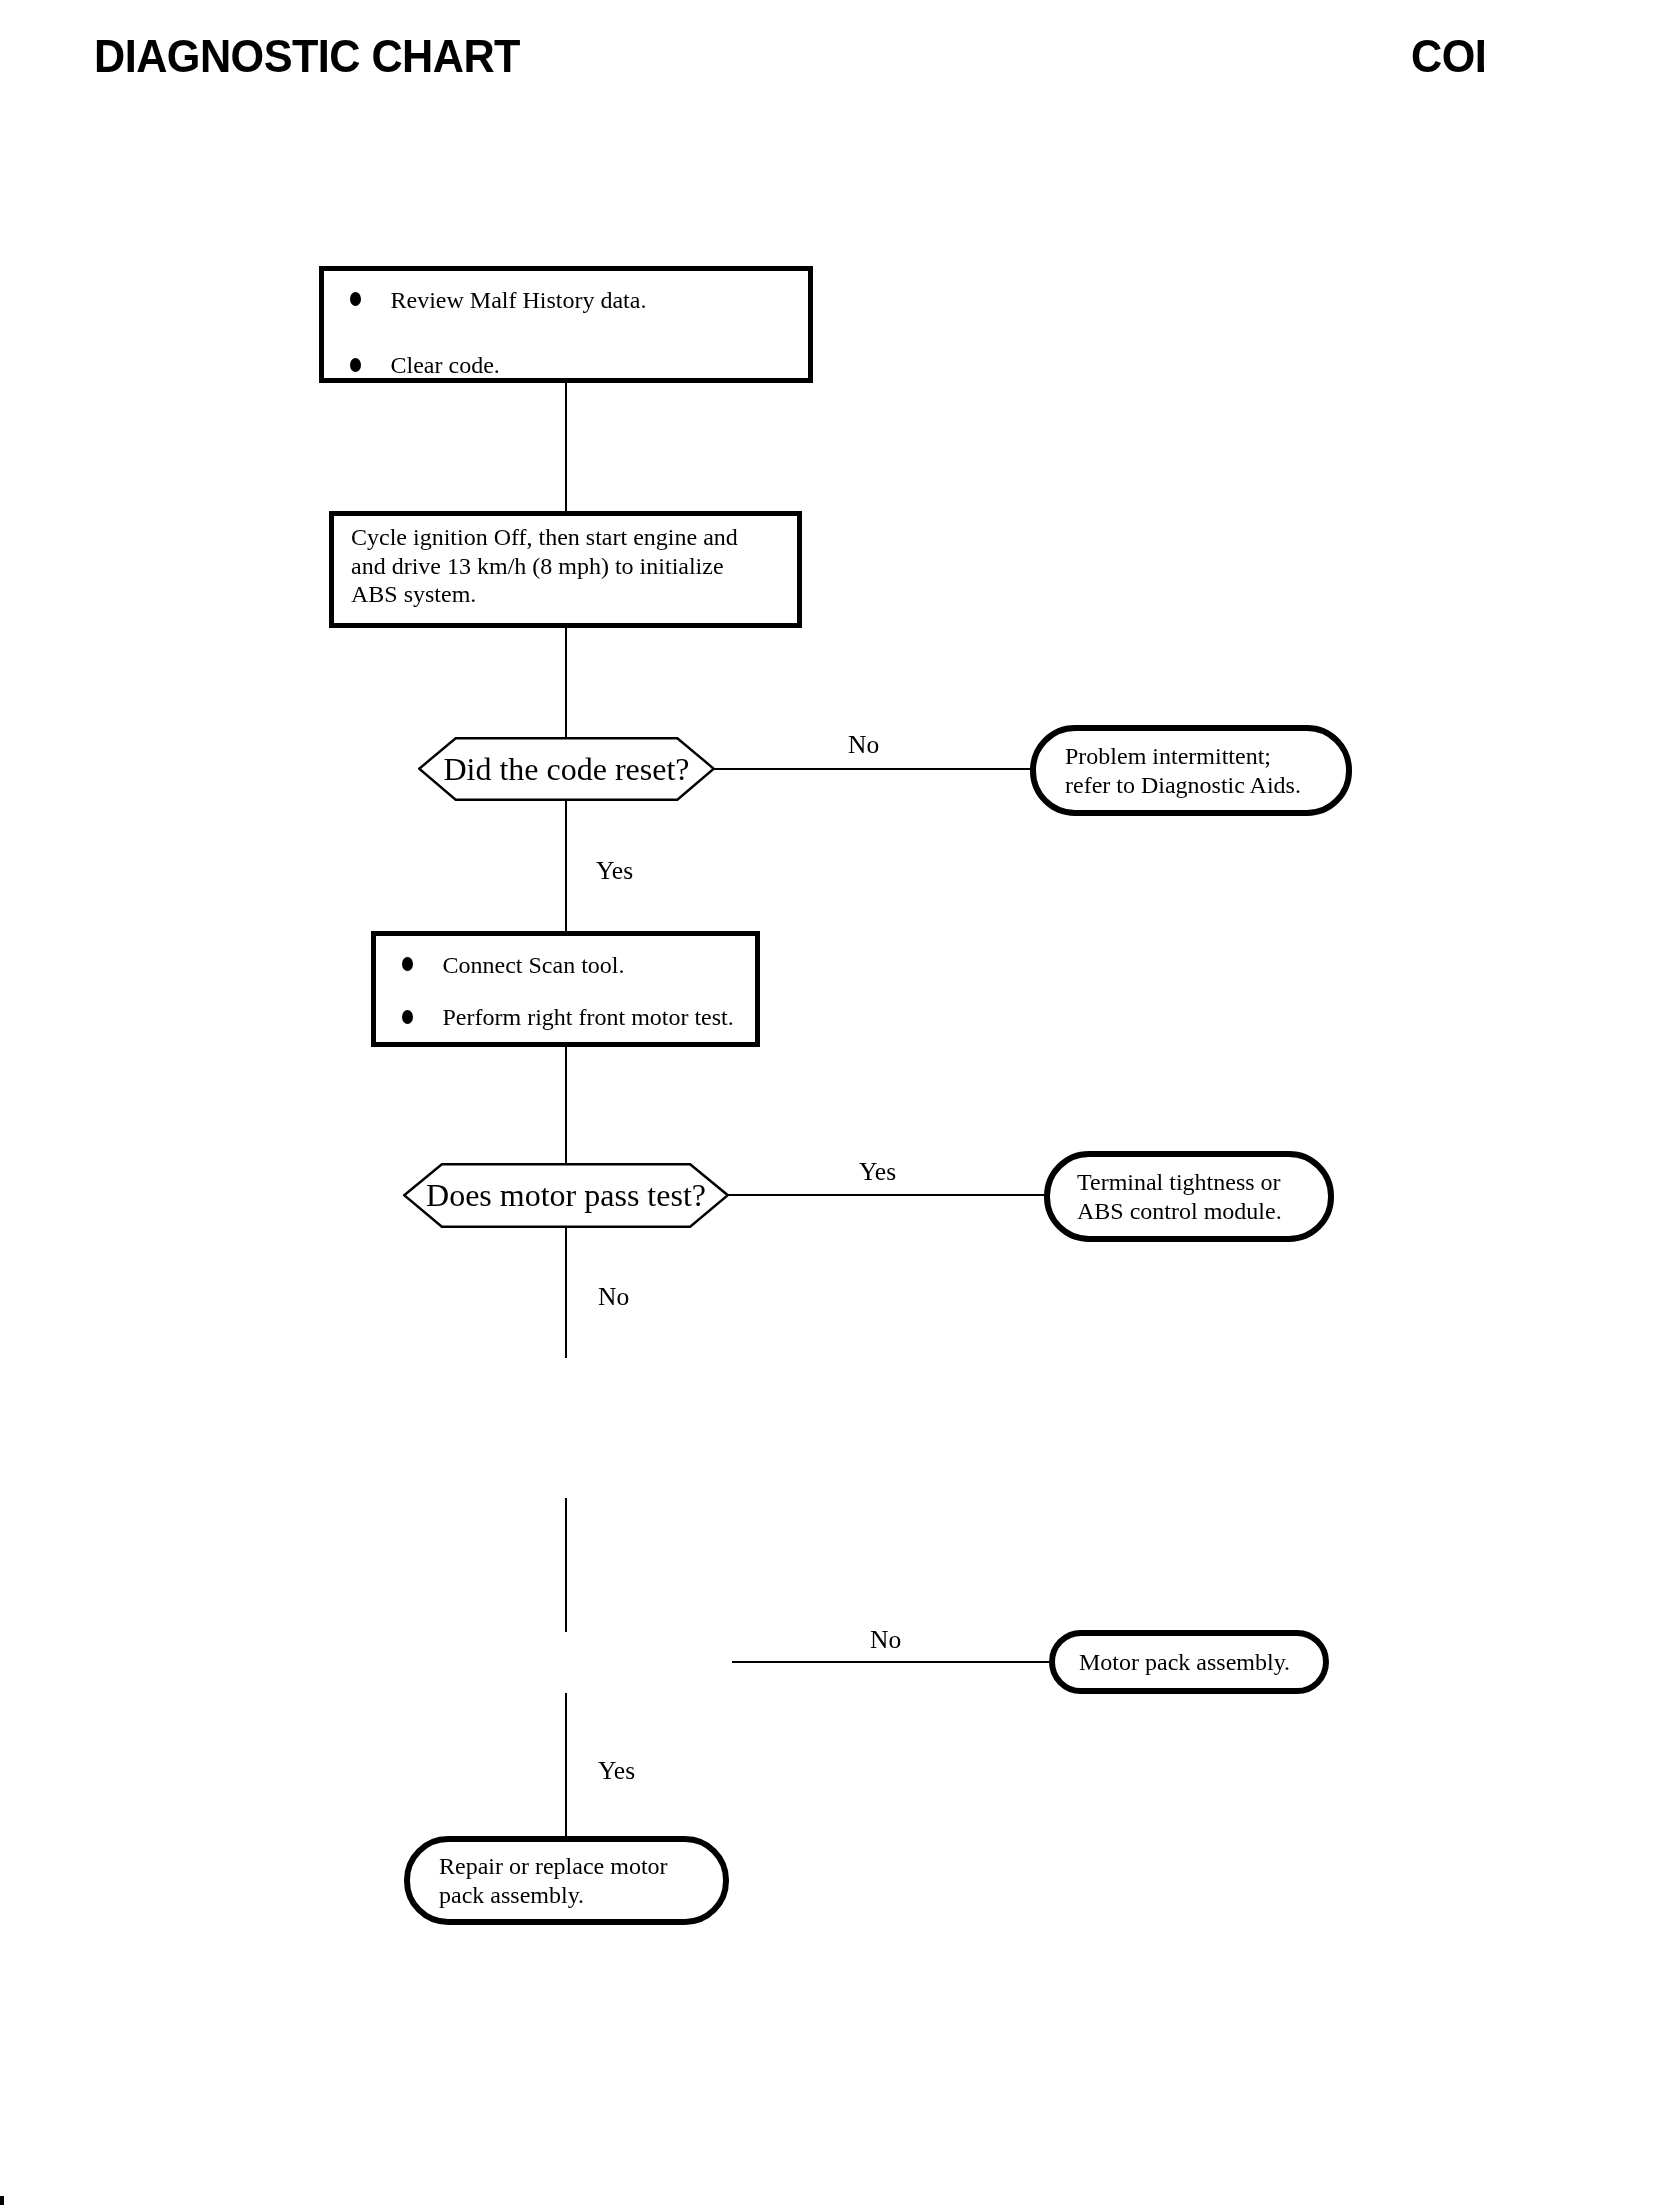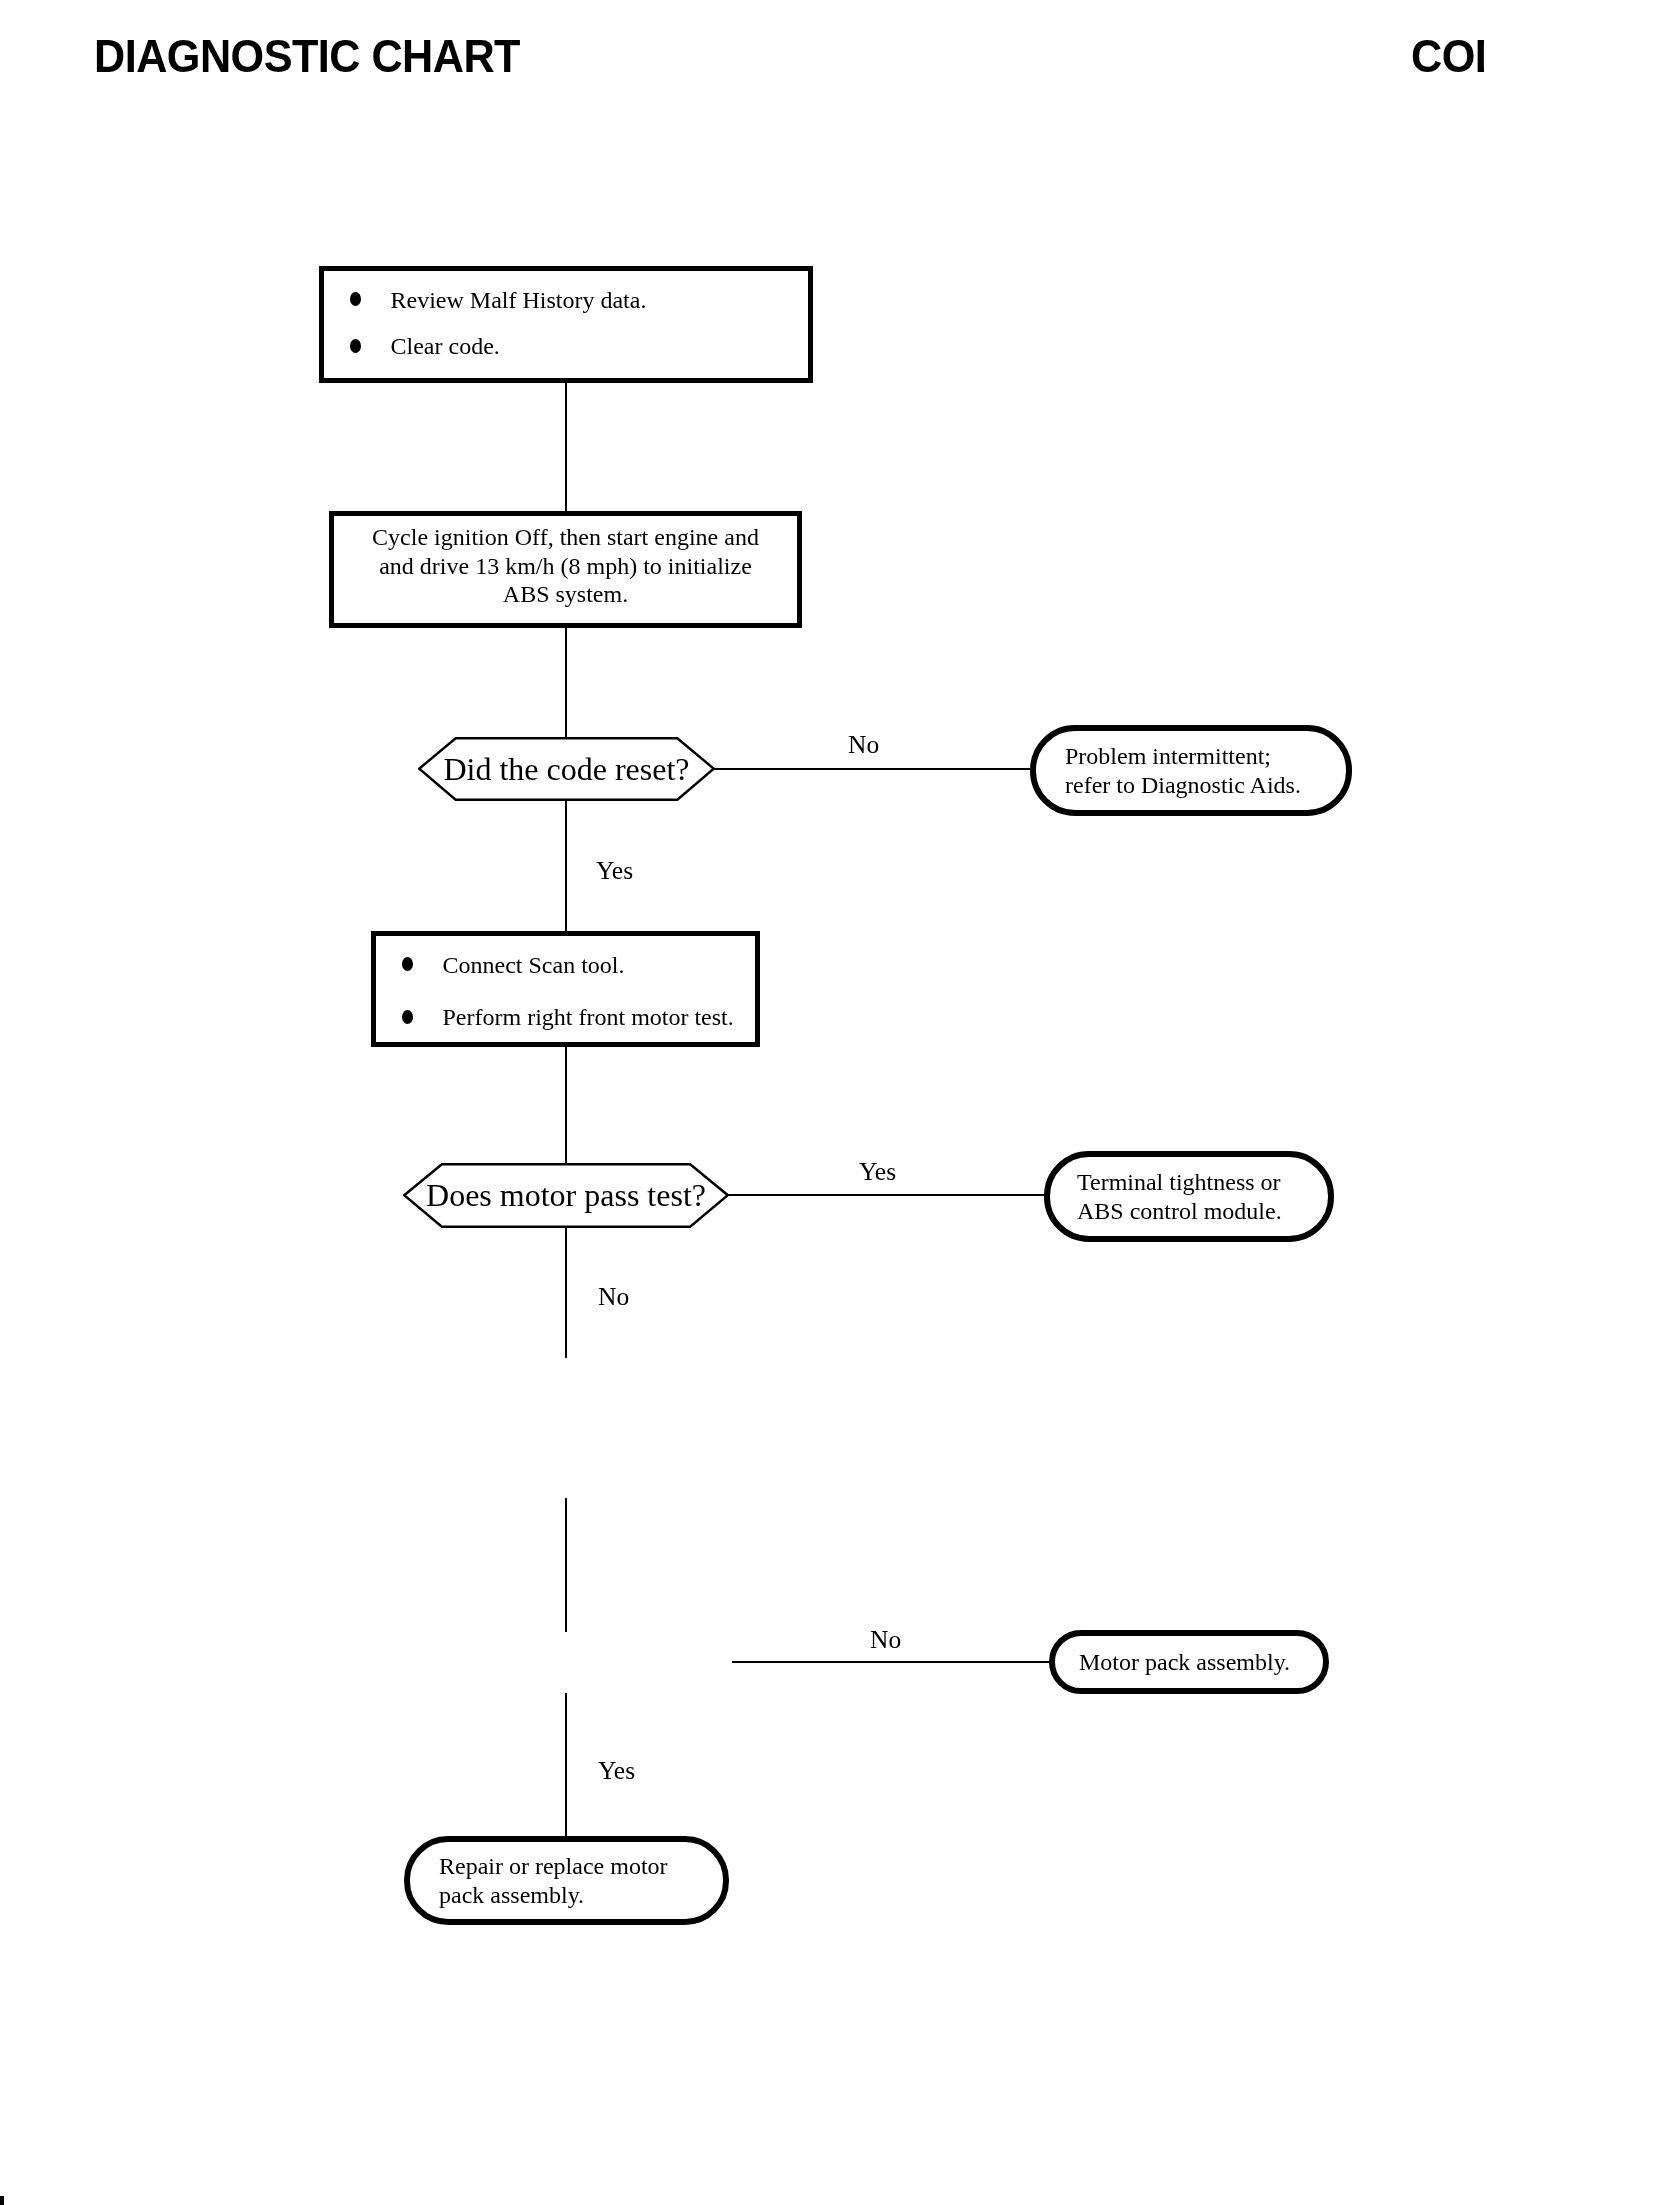--- a/index.html
+++ b/index.html
@@ -40,35 +40,34 @@
     position: absolute;
     box-sizing: border-box;
     border: 5.5px solid #000;
     background: #fff;
     font-size: 24px;
     line-height: 1.18;
   }
   .pbox .bullets {
     display: flex;
     flex-direction: column;
-    gap: 18px;
+    gap: 37px;
     padding: 14.6px 16px 12px 17px;
   }
   .bullet-row { display: flex; align-items: flex-start; }
   .dot {
     flex: none;
     width: 11px;
     height: 14px;
     margin: 6.7px 30px 0 8.5px;
     border-radius: 50%;
     background: #000;
   }
   .pbox .plain {
     padding: 7.3px 17px;
-    text-align: center;
   }
   
   .hex { position: absolute; }
   .hex svg { position: absolute; left: 0; top: 0; display: block; }
   .hex .hex-label {
     position: absolute;
     left: 0; top: 0; right: 0; bottom: 0;
     display: flex;
     align-items: center;
     justify-content: center;

